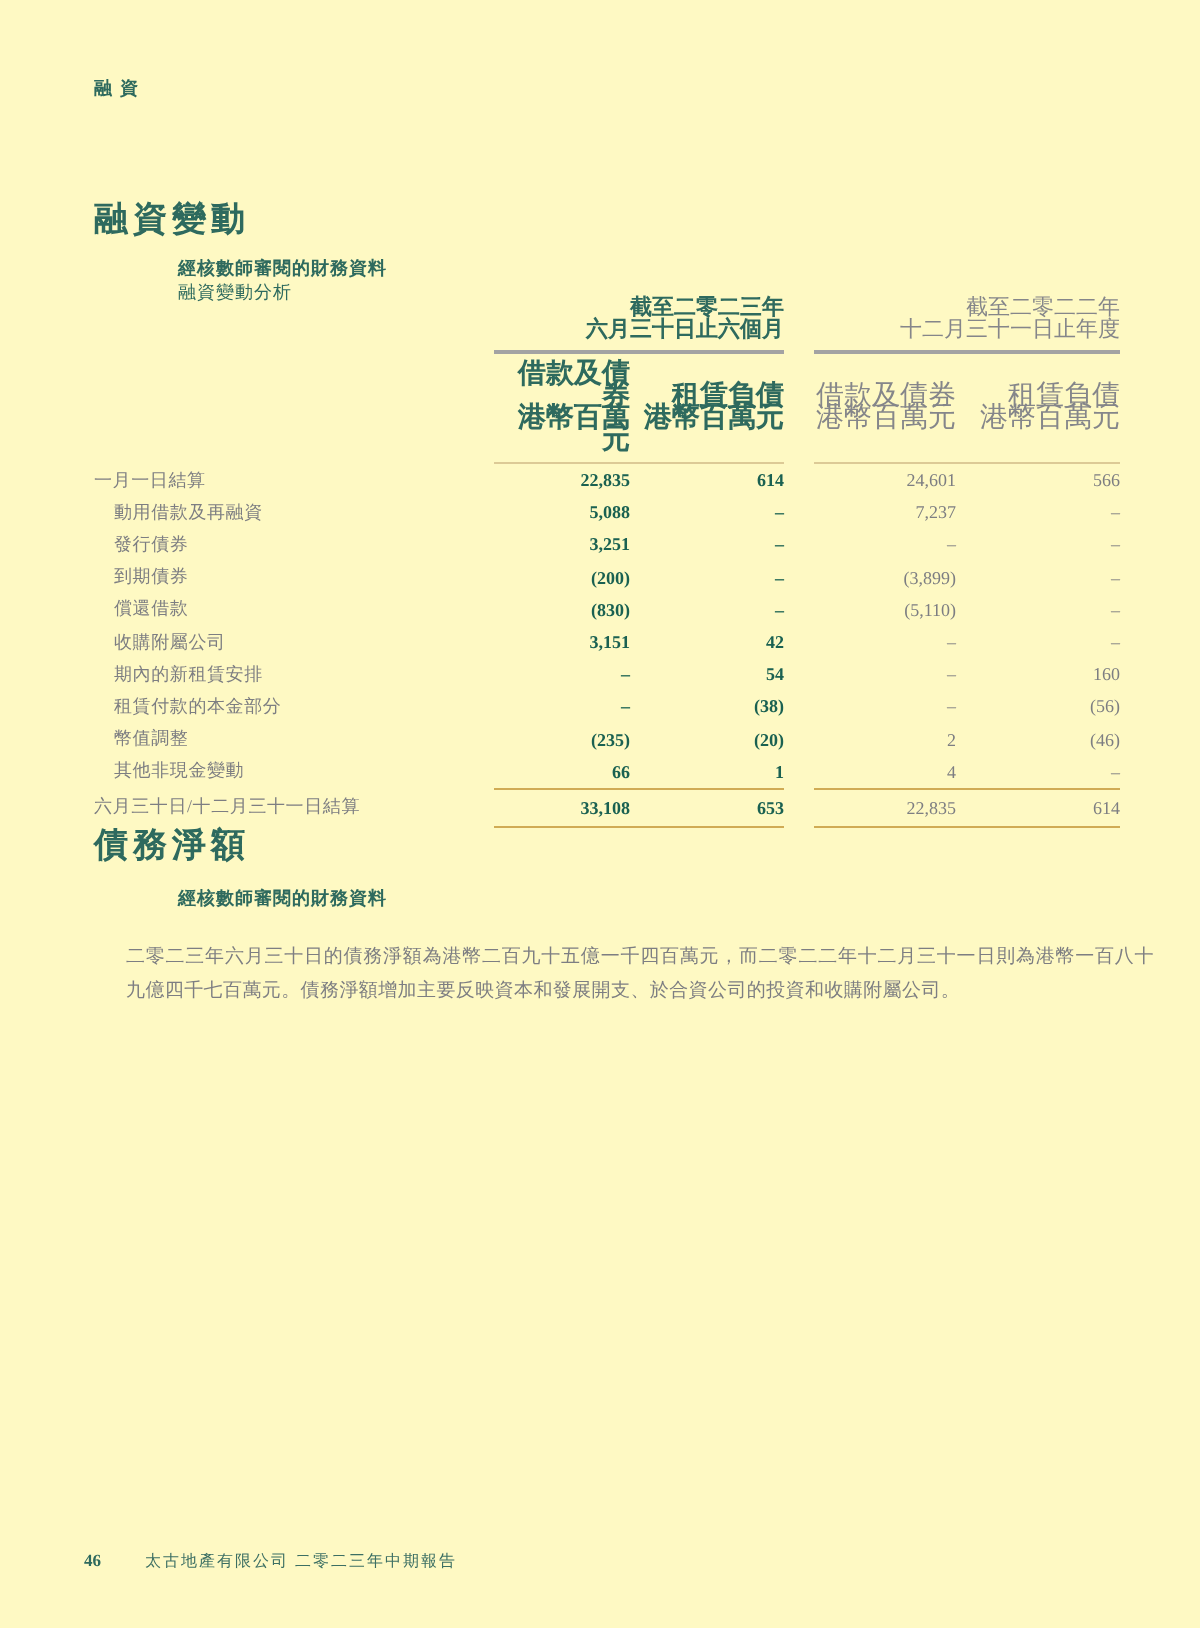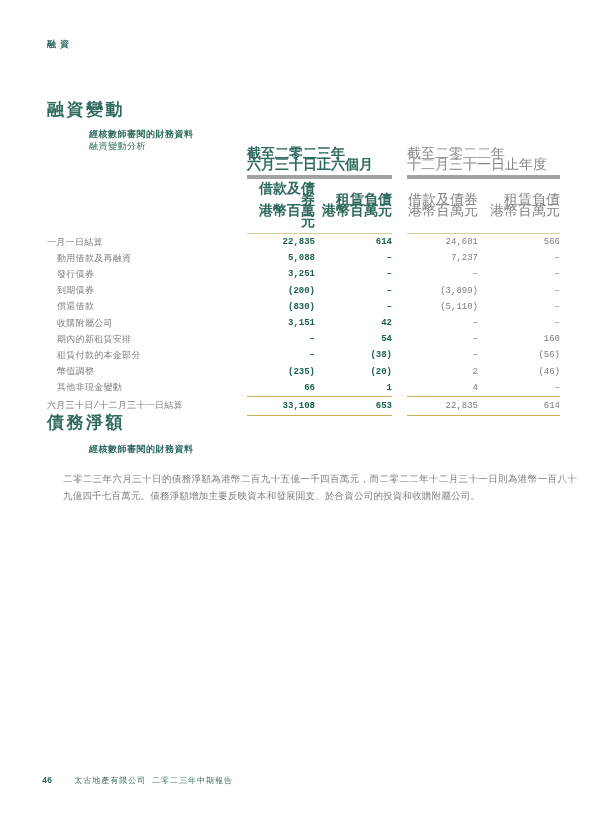--- a/index.html
+++ b/index.html
@@ -1,19 +1,19 @@
 <!DOCTYPE html>
 <html><head>
 <meta charset="utf-8">
 <style>
   html,body { margin:0; padding:0; background:#e9e9e9; }
   .page {
     position:relative; width:600px; height:814px; margin:0 auto;
-    background:#ffffff; overflow:hidden;
-    font-family:Liberation Mono, monospace;
+    background:#fef9c3; overflow:hidden;
+    font-family:Liberation Serif, serif;
     -webkit-font-smoothing:antialiased;
   }
 
   .top-label {
     position:absolute; left:47px; top:38px;
     font-size:9px; font-weight:bold; letter-spacing:4px; color:#2e6a5e;
   }
   .h1 {
     position:absolute; left:47px; margin:0;
     font-size:17px; font-weight:bold; letter-spacing:2.5px; color:#2e6a5e;
@@ -29,22 +29,22 @@
   .sub3 { top:443px; }
 
   
   .table { position:absolute; left:47px; top:149px; width:513px; }
   .trow {
     display:grid;
     grid-template-columns:200px 68px 77px 15px 71px 82px;
     align-items:center;
   }
   .group {
-    text-align:left; font-size:14px; line-height:11px;
-    padding-bottom:4px; border-bottom:4px solid #a3a3a3;
+    text-align:right; font-size:11px; line-height:11px;
+    padding-bottom:4px; border-bottom:2px solid #a3a3a3;
   }
   .group.g23 { grid-column:2/4; color:#2e6a5e; font-weight:bold; }
   .group.g22 { grid-column:5/7; color:#85868a; }
   .colhead {
     text-align:right; font-size:14px; line-height:11px; padding:5px 0 5px 0;
   }
   .colhead.c23 { color:#2e6a5e; font-weight:bold; }
   .colhead.c22 { color:#85868a; }
   .ruleseg { border-top:1px solid #dcca96; height:0; }
   .ruleseg.strong { border-top:1.5px solid #d0ab55; }

